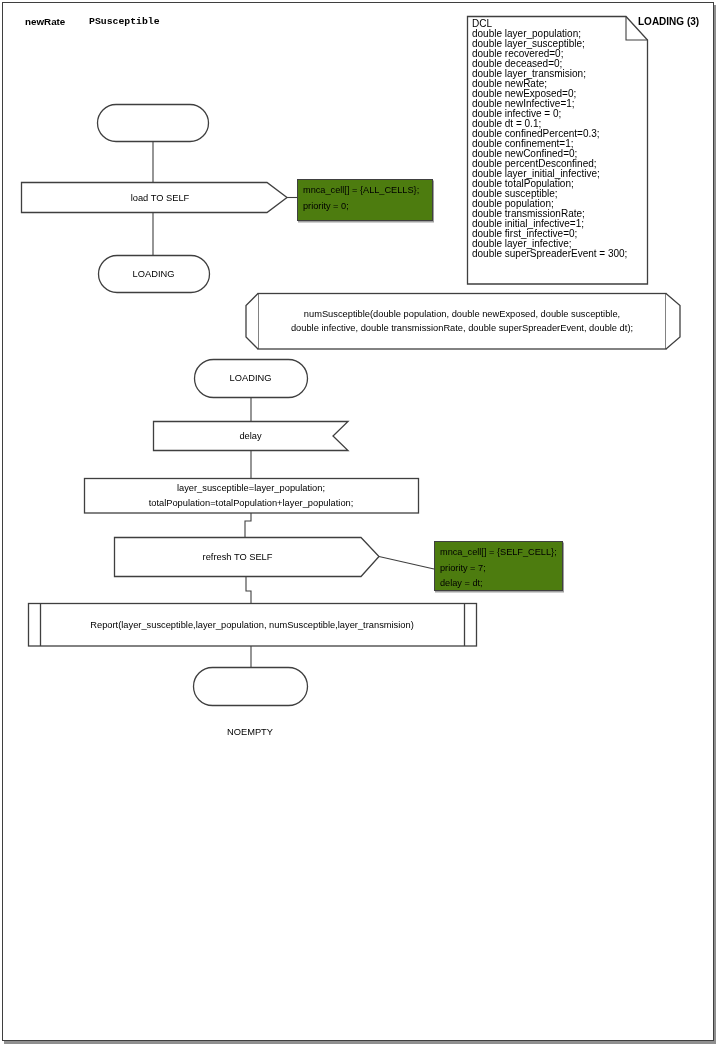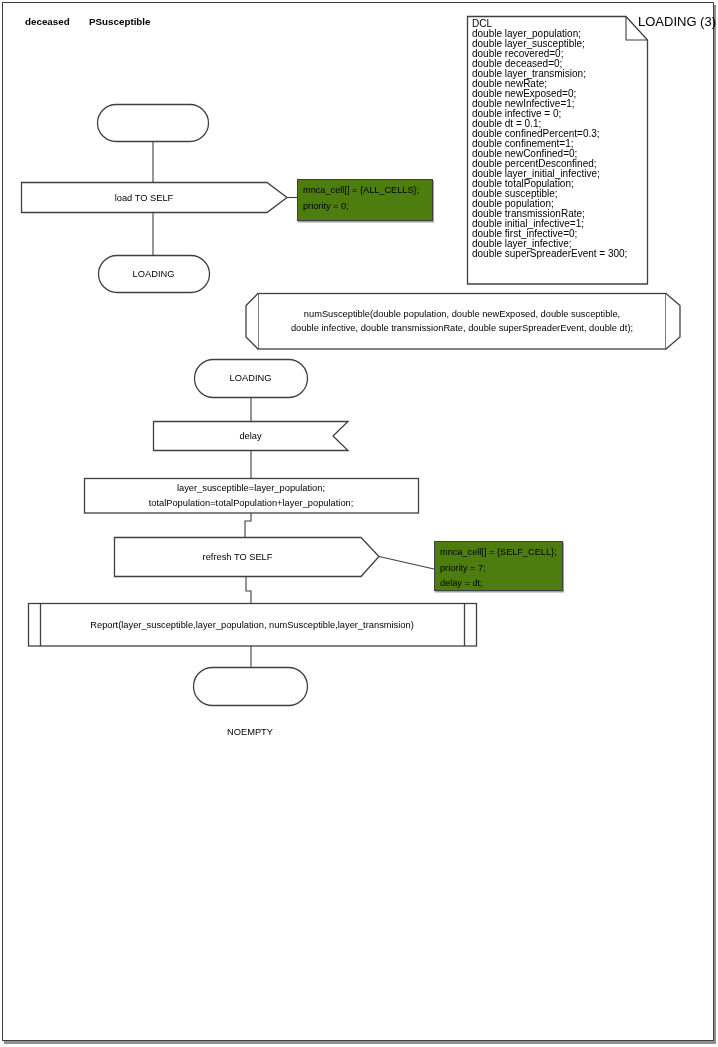--- a/index.html
+++ b/index.html
@@ -61,23 +61,23 @@
 
       <rect x="25.5" y="600.5" width="448" height="42.5" fill="#ffffff"></rect>
       <line x1="37.5" y1="600.5" x2="37.5" y2="643"></line>
       <line x1="461.5" y1="600.5" x2="461.5" y2="643"></line>
       <line x1="248" y1="643" x2="248" y2="664.5" stroke-width="1.1"></line>
 
       <rect x="190.5" y="664.5" width="114" height="38" rx="19" fill="#ffffff"></rect>
     </g>
   </svg>
 
-  <div class="lbl hdr" style="left:22px;top:13px;">deceased</div>
-  <div class="lbl hdr" style="left:86px;top:13px;">PSusceptible</div>
-  <div class="lbl" style="left:635px;top:13px;font-size:13px;">LOADING (3)</div>
+  <div class="lbl hdr" style="left:22px;top:13px;">newRate</div>
+  <div class="lbl hdr" style="left:86px;top:13px;font-family:Liberation Mono, monospace;">PSusceptible</div>
+  <div class="lbl" style="left:635px;top:13px;font-size:10px;font-weight:bold;">LOADING (3)</div>
 
   <div class="lbl pre dcltxt" style="left:469px;top:16px;">DCL
 double layer_population;
 double layer_susceptible;
 double recovered=0;
 double deceased=0;
 double layer_transmision;
 double newRate;
 double newExposed=0;
 double newInfective=1;
@@ -90,21 +90,21 @@
 double layer_initial_infective;
 double totalPopulation;
 double susceptible;
 double population;
 double transmissionRate;
 double initial_infective=1;
 double first_infective=0;
 double layer_infective;
 double superSpreaderEvent = 300;</div>
 
-  <div class="lbl ctr" style="left:18px;top:179px;width:246px;height:31px;">load TO SELF</div>
+  <div class="lbl ctr" style="left:18px;top:179px;width:246px;height:31px;padding-left:16px;">load TO SELF</div>
 
   <div class="comment" style="left:294px;top:176px;width:134px;height:40px;">
     <div class="txt">mnca_cell[] = {ALL_CELLS};
 priority = 0;</div>
   </div>
 
   <div class="lbl ctr" style="left:95px;top:252px;width:111px;height:37px;">LOADING</div>
 
   <div class="lbl ctr preline small" style="left:255px;top:290px;width:408px;height:56px;line-height:14px;">numSusceptible(double population, double newExposed, double susceptible,
 double infective, double transmissionRate, double superSpreaderEvent, double dt);</div>

